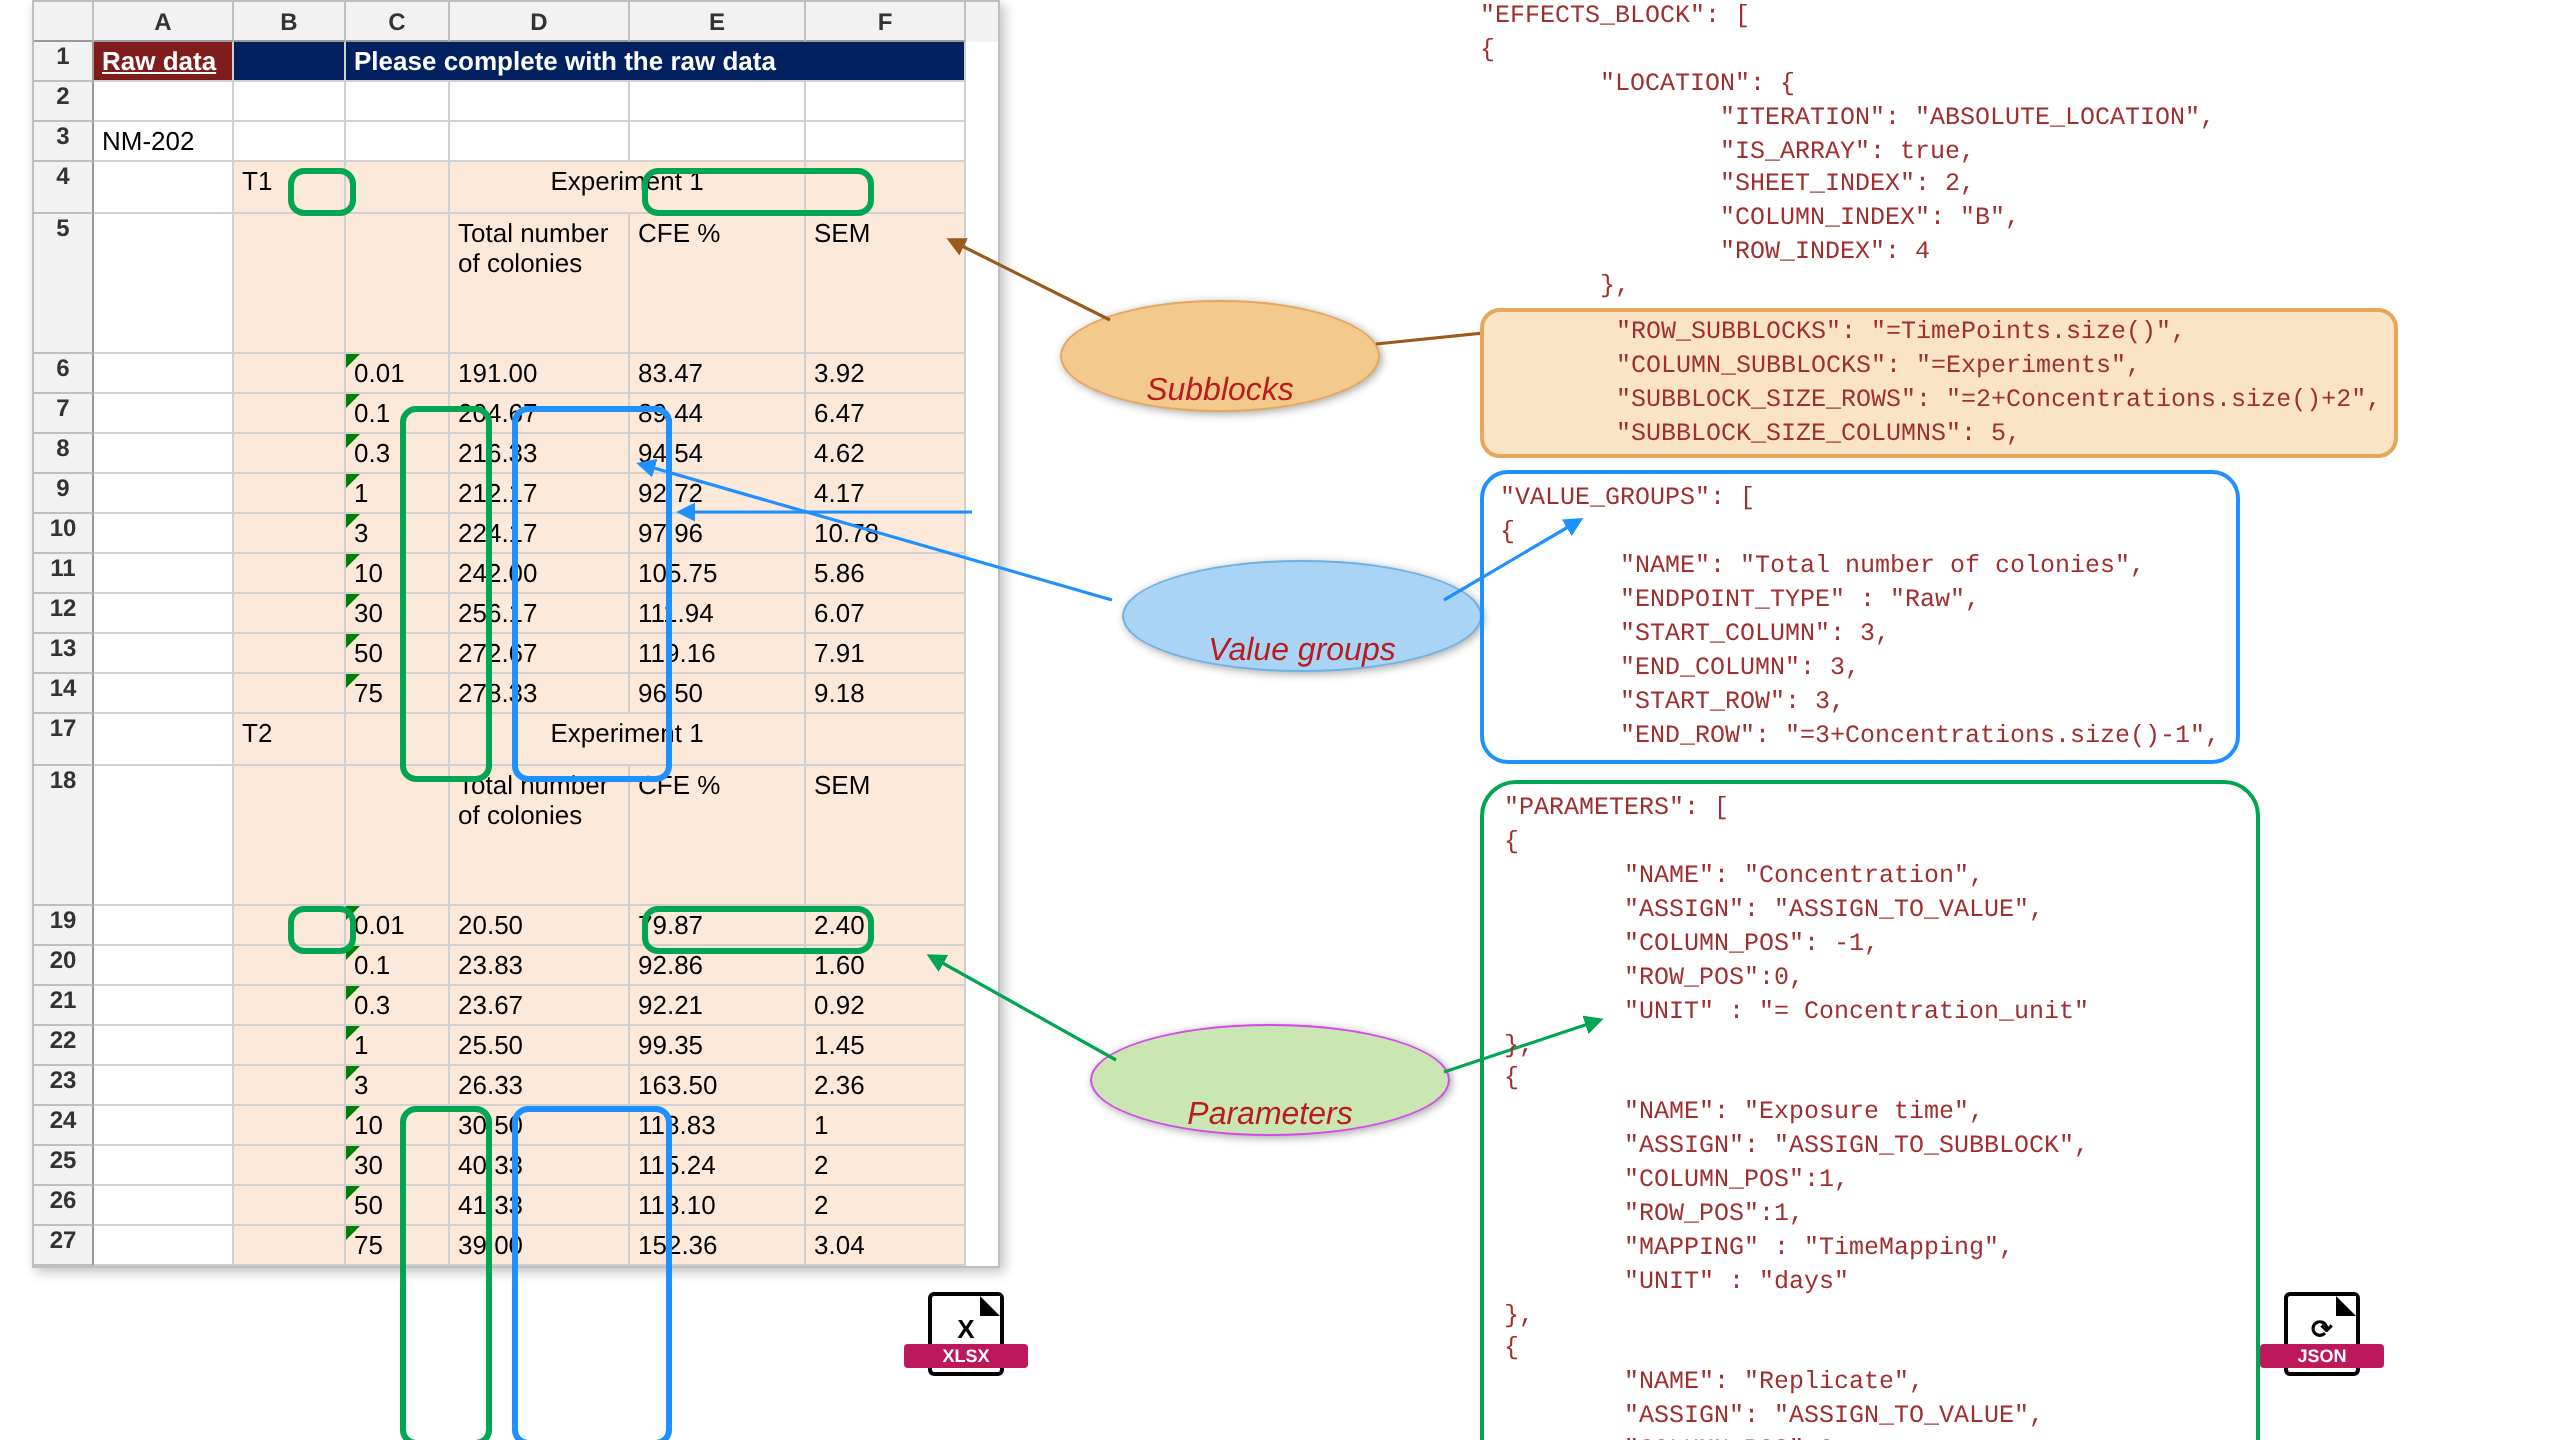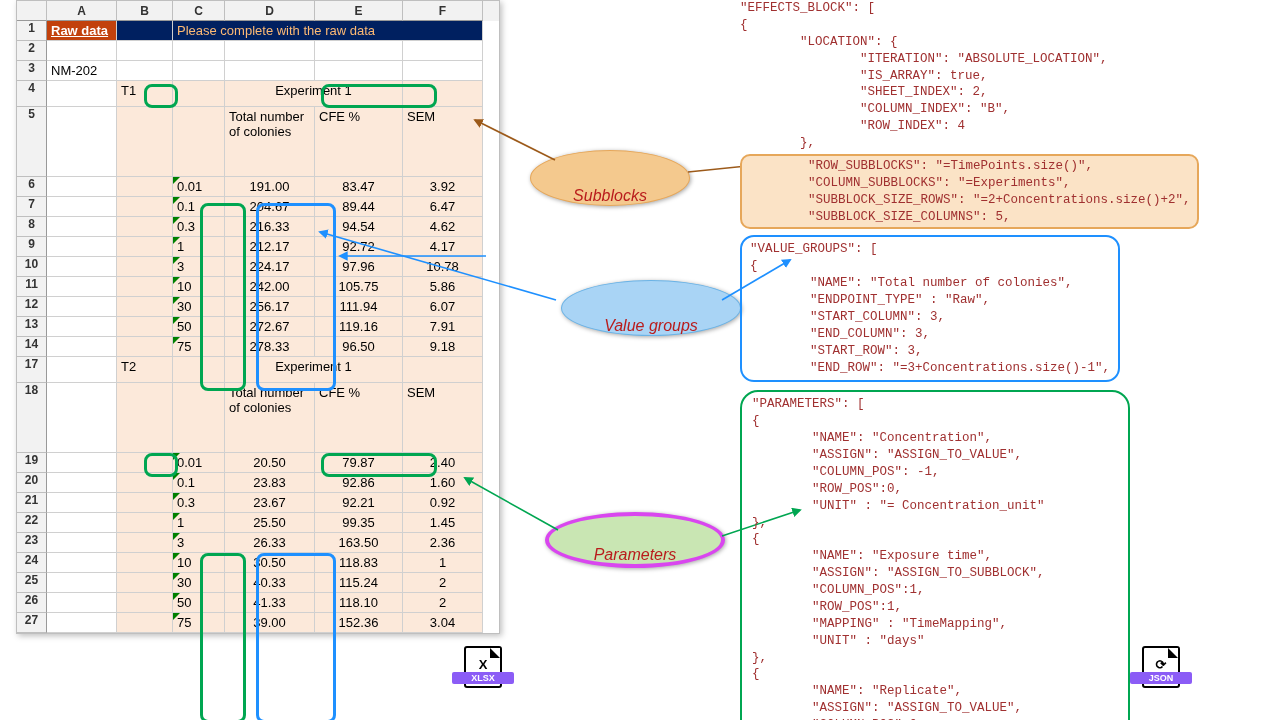--- a/index.html
+++ b/index.html
@@ -33,25 +33,25 @@
     text-align:center; font-size:12px; color:#333; background:#f2f2f2; font-weight:600;
   }
   .cell {
     border-right:1px solid #d0d0d0; border-bottom:1px solid #d0d0d0;
     padding: 2px 4px; font-size:13px; min-height:20px; white-space:nowrap; overflow:hidden;
     position:relative;
   }
   .tall .cell, .tall .rownum { min-height:70px; }
   .tall2 .cell, .tall2 .rownum { min-height:26px; }
   .hdrDark {
-    background:#c2410c; color:#fff; font-weight:700; text-decoration:underline;
-  }
-  .hdrDark2 { background:#002060; color:#fdba74; font-weight:400; }
+    background:#7f1d1d; color:#fff; font-weight:700; text-decoration:underline;
+  }
+  .hdrDark2 { background:#002060; color:#ffffff; font-weight:700; }
   .bold { font-weight:400; }
-  .rightA { text-align:center; }
+  .rightA { text-align:left; }
   .wash { background:#fce9da; }
   .num { font-family: Arial; }
 
   
   .ov { position:absolute; border-radius:8px; border:3px solid; pointer-events:none; }
   .green { border-color:#00a651; }
   .blue  { border-color:#1e90ff; }
 
   
   .gtick::before{
@@ -61,21 +61,21 @@
 
   
   .bubble {
     position:absolute; border-radius:50%; text-align:center;
     display:flex; align-items:flex-end; justify-content:center;
     font-size:16px; font-weight:500; font-style:italic; color:#b91c1c;
     filter: drop-shadow(1px 1px 2px rgba(0,0,0,.35));
   }
   .b-orange { background:#f4c98e; border:1px solid #e6a75a; }
   .b-blue   { background:#a9d4f5; border:1px solid #6bb3e6; }
-  .b-green  { background:#c9e6b3; border:4px solid #d946ef; }
+  .b-green  { background:#c9e6b3; border:1px solid #d946ef; }
 
   
   .json {
     position:absolute; left:740px; top:0; width:530px;
     font-family: "Courier New", monospace; font-size:12.5px; color:#333;
     line-height:1.35;
   }
   .json .k { color:#a03030; }
   .jblock { white-space:pre; }
   .hlOrange {
@@ -92,21 +92,21 @@
   }
 
   
   .badge {
     position:absolute; width:38px; height:42px; background:#fff; border:2px solid #000;
     border-radius:3px; display:flex; flex-direction:column; justify-content:flex-end; align-items:center;
     font-weight:700; font-size:10px; padding-bottom:2px;
   }
   .badge::before {content:""; position:absolute; top:0; right:0; width:0; height:0;
     border-top:10px solid #fff; border-left:10px solid #000;}
-  .badge .bbar { background:#8b5cf6; color:#fff; padding:1px 19px; border-radius:2px; font-size:9px;}
+  .badge .bbar { background:#be185d; color:#fff; padding:1px 19px; border-radius:2px; font-size:9px;}
   .badge .binner { position:absolute; top:9px; font-weight:900; font-size:13px; color:#000;}
 
   
   svg.arrows { position:absolute; left:0; top:0; width:1280px; height:720px; pointer-events:none; }
 </style>
 </head>
 <body>
 
 <div class="sheet">
 

